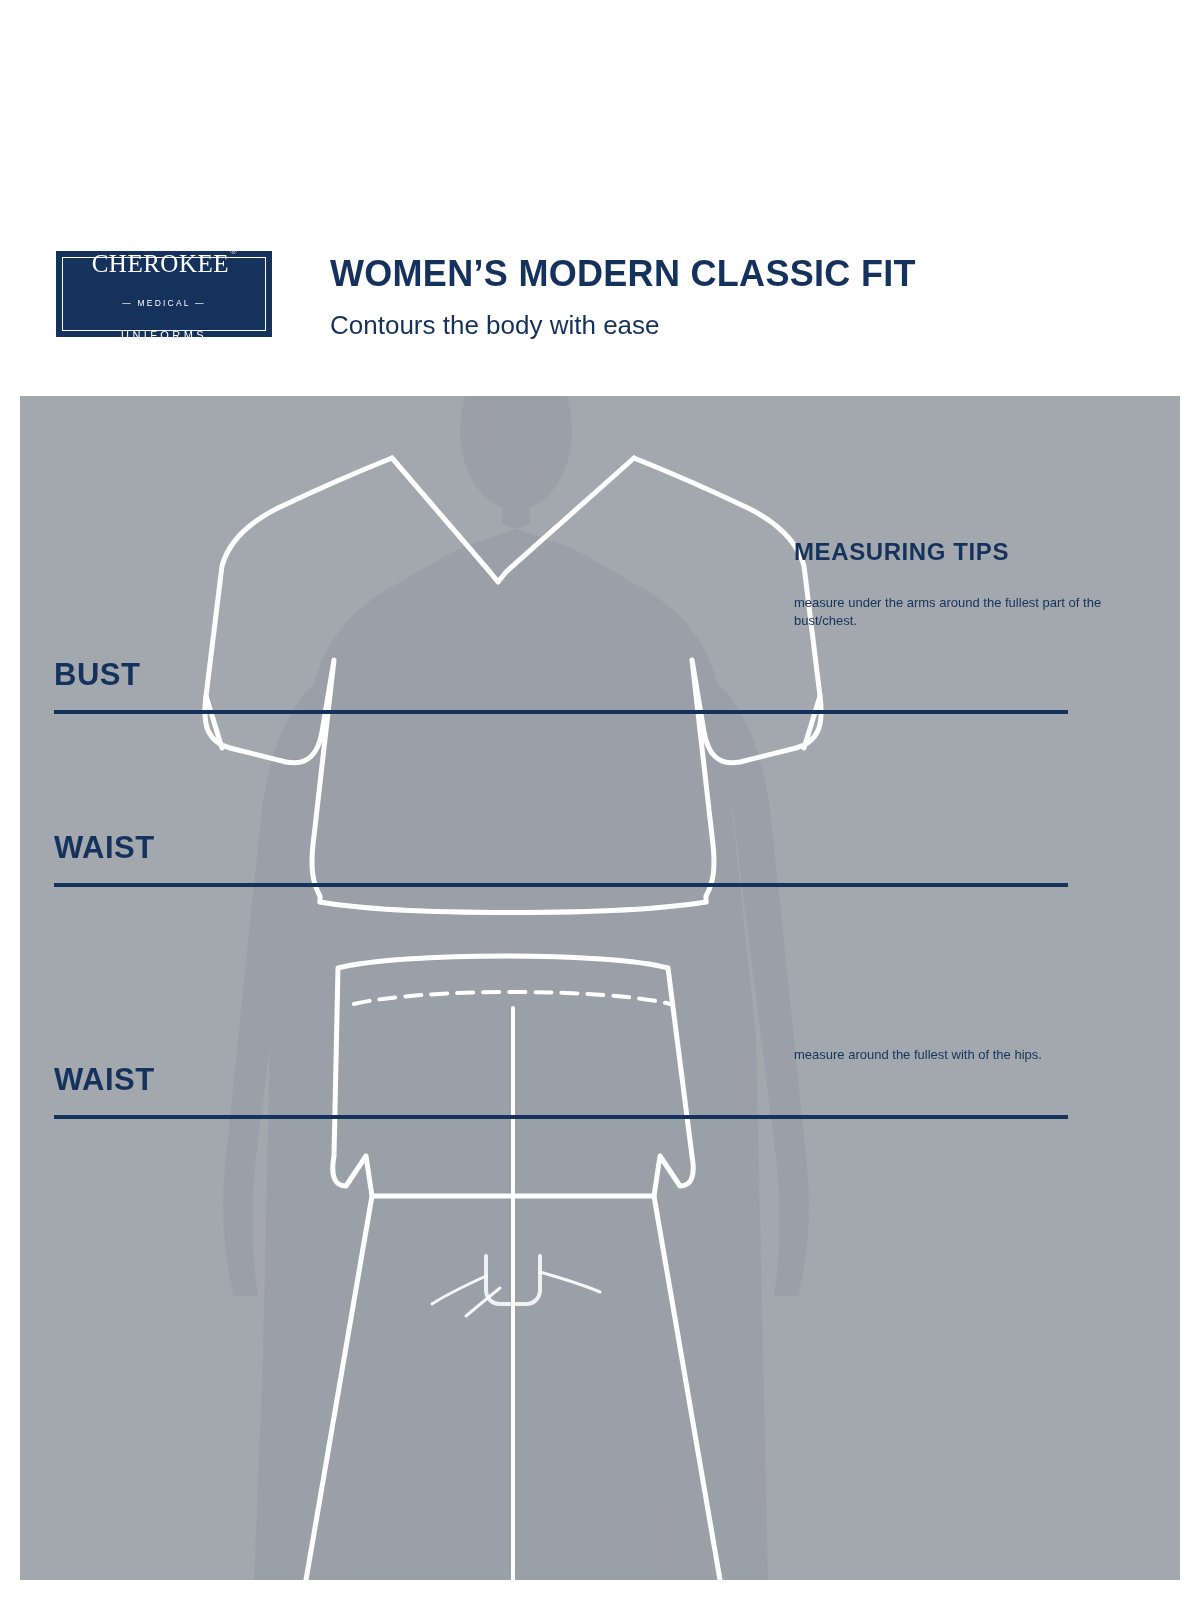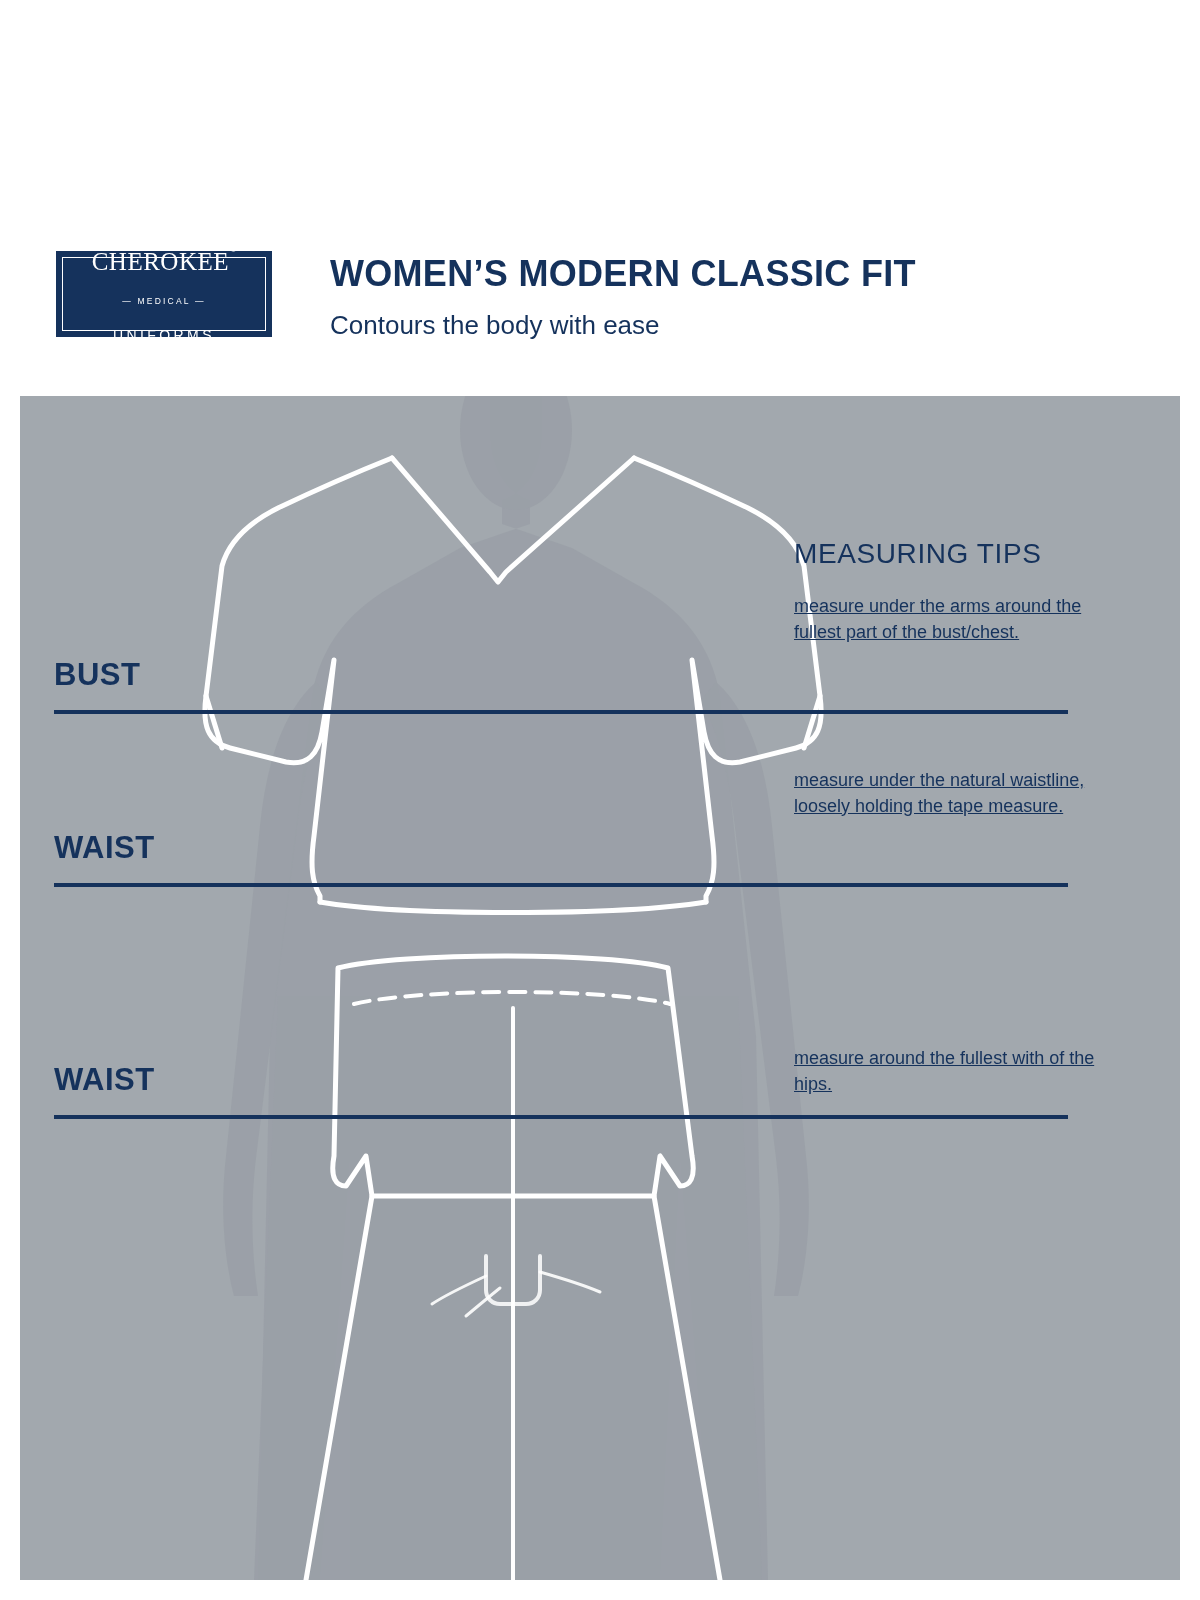--- a/index.html
+++ b/index.html
@@ -67,21 +67,21 @@
   }
   #logo-medical {
     color: #ffffff;
     font-size: 8.5px;
     letter-spacing: 2.2px;
     margin-top: 20px;
     font-family: "Liberation Sans", sans-serif;
   }
   #logo-uniforms {
     color: #ffffff;
-    font-size: 14px;
+    font-size: 11px;
     letter-spacing: 3.4px;
     margin-top: 21px;
     font-family: "Liberation Sans", sans-serif;
   }
 
   #title-block {
     position: absolute;
     left: 330px;
     top: 254px;
   }
@@ -145,32 +145,31 @@
 
   #label-hips { left: 34px; top: 666px; }
   #line-hips  { left: 34px; top: 719px; width: 1014px; }
 
   
   #tips-heading {
     position: absolute;
     left: 774px;
     top: 142px;
     color: #15325c;
-    font-size: 28px;
-    font-weight: normal;
+    font-size: 24px;
+    font-weight: bold;
     letter-spacing: 0.6px;
     white-space: nowrap;
   }
   .tip-text {
     position: absolute;
     color: #15325c;
-    font-size: 18px;
+    font-size: 13px;
     line-height: 1.42;
     font-weight: 400;
-    text-decoration: underline;
   }
   #tip-bust  { left: 774px; top: 198px; width: 310px; }
   #tip-waist { left: 774px; top: 372px; width: 320px; }
   #tip-hips  { left: 774px; top: 650px; width: 312px; }
 </style>
 </head>
 <body>
 
 <div id="header">
 
@@ -278,16 +277,15 @@
   <div class="measure-line" id="line-bust"></div>
 
   <div class="measure-label" id="label-waist">WAIST</div>
   <div class="measure-line" id="line-waist"></div>
 
   <div class="measure-label" id="label-hips">WAIST</div>
   <div class="measure-line" id="line-hips"></div>
 
   <div id="tips-heading">MEASURING TIPS</div>
   <div class="tip-text" id="tip-bust">measure under the arms around the fullest part of the bust/chest.</div>
-  <div class="tip-text" id="tip-waist">measure under the natural waistline, loosely holding the tape measure.</div>
   <div class="tip-text" id="tip-hips">measure around the fullest with of the hips.</div>
 
 </div>
 
 </body></html>

